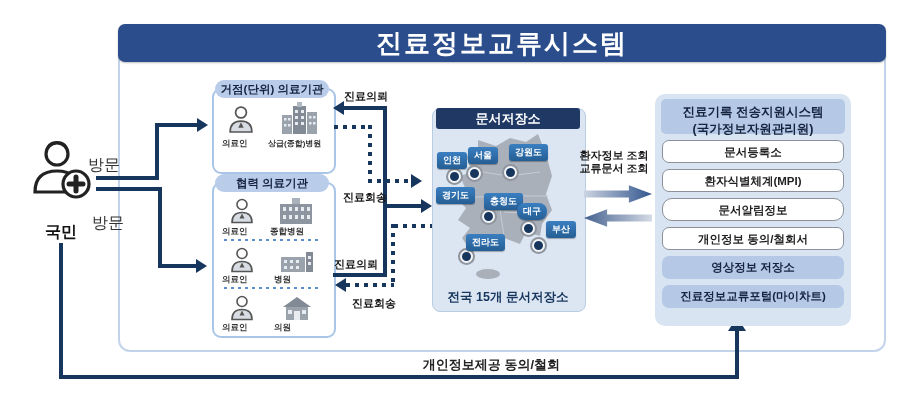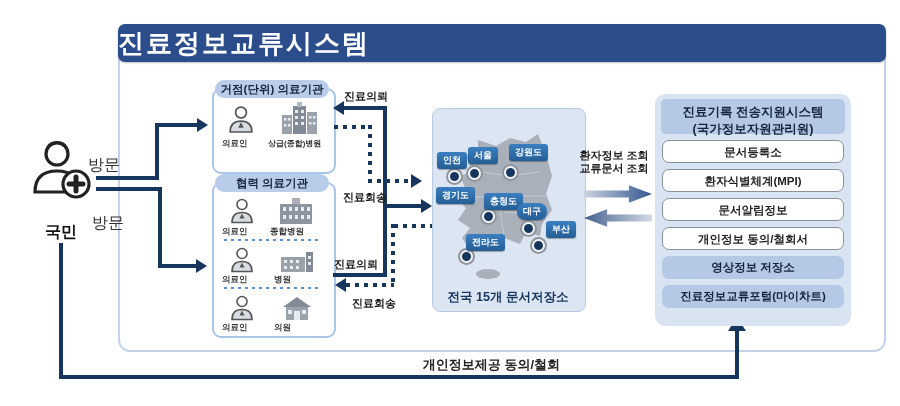--- a/index.html
+++ b/index.html
@@ -3,21 +3,21 @@
 <meta charset="utf-8">
 <style>
   html,body{margin:0;padding:0;background:#fff;}
   .canvas{position:relative;width:900px;height:406px;background:#fff;overflow:hidden;
           font-family:"Liberation Sans","DejaVu Sans",sans-serif;}
   .abs{position:absolute;}
   
   .outer-box{position:absolute;left:118px;top:40px;width:764px;height:308px;
              border:2px solid #c3d4ea;border-radius:12px;background:#fff;}
   .title-bar{position:absolute;left:118px;top:24px;width:768px;height:38px;background:#2b4d8c;
-             border-radius:7px;color:#fff;font-size:26px;font-weight:bold;text-align:left;
+             border-radius:7px;color:#fff;font-size:26px;font-weight:bold;text-align:center;
              line-height:38px;letter-spacing:2px;box-shadow:0 1px 2px rgba(0,0,0,.25);}
   
   .org-box{position:absolute;background:#fff;border:2px solid #a9c6e8;border-radius:9px;}
   .org-head{position:absolute;background:#b9cce9;border-radius:9px;color:#15233f;font-weight:bold;
             font-size:11.5px;text-align:center;line-height:18px;height:18px;}
   .icon-lbl{position:absolute;font-size:8.5px;color:#333;font-weight:bold;text-align:left;}
   .sep{position:absolute;height:2px;background:repeating-linear-gradient(90deg,#5b8fd4 0 3px,transparent 3px 7px);}
   
   .line{position:absolute;background:#17365d;}
   .doth{position:absolute;height:4px;background:repeating-linear-gradient(90deg,#17365d 0 4px,transparent 4px 9px);}
@@ -215,20 +215,21 @@
     <div class="dotv" style="left:391px;top:224px;height:62px;"></div>
     <div class="doth" style="left:346px;top:283px;width:48px;"></div>
     <div class="arr-l" style="left:335px;top:278px;"></div>
   </div>
   <div class="lbl" style="left:344px;top:89px;">진료의뢰</div>
   <div class="lbl" style="left:343px;top:190px;">진료회송</div>
   <div class="lbl" style="left:334px;top:257px;">진료의뢰</div>
   <div class="lbl" style="left:352px;top:296px;">진료회송</div>
 
   <div class="map-box"></div>
+  <div class="map-head">문서저장소</div>
   <svg class="abs" style="left:440px;top:132px;" width="136" height="155" viewBox="0 0 136 155">
     <path d="M38,8 L56,14 L70,6 L86,10 L98,2 L106,22 L112,44 L106,62 L112,78 L102,92 L100,104 L86,100 L80,112 L64,106 L54,116 L40,110 L30,118 L22,106 L30,96 L18,88 L26,76 L16,66 L26,58 L20,44 L32,40 L26,24 L38,20 Z" fill="#a9b0ba"></path>
     <ellipse cx="48" cy="142" rx="12" ry="5" fill="#a9b0ba"></ellipse>
     <g stroke="#c6ccd4" stroke-width="1" fill="none">
       <path d="M30,38 L68,44 L100,40"></path>
       <path d="M20,66 L58,64 L108,64"></path>
       <path d="M58,64 L64,104"></path>
       <path d="M64,80 L100,82"></path>
     </g>
   </svg>
@@ -254,18 +255,18 @@
   <div class="garr-r"></div>
   <div class="garr-l"></div>
 
   <div class="panel"></div>
   <div class="panel-head">
     <div>진료기록 전송지원시스템</div>
     <div>(국가정보자원관리원)</div>
   </div>
   <div class="pitem white" style="top:140px;">문서등록소</div>
   <div class="pitem white" style="top:169px;">환자식별체계(MPI)</div>
-  <div class="pitem white" style="top:198px;">문서알림정보</div>
+  <div class="pitem white" style="top:198px;border-radius:10px;">문서알림정보</div>
   <div class="pitem white" style="top:227px;">개인정보 동의/철회서</div>
   <div class="pitem blue" style="top:256px;">영상정보 저장소</div>
   <div class="pitem blue" style="top:285px;">진료정보교류포털(마이차트)</div>
 
 </div>
 
 </body></html>

